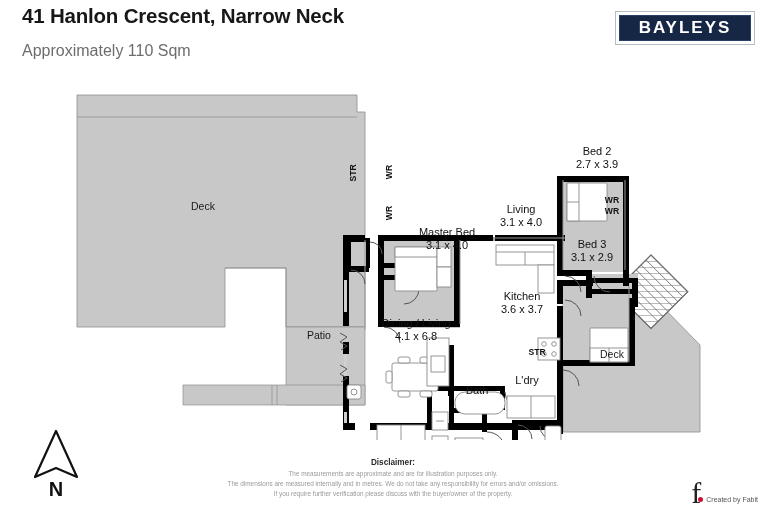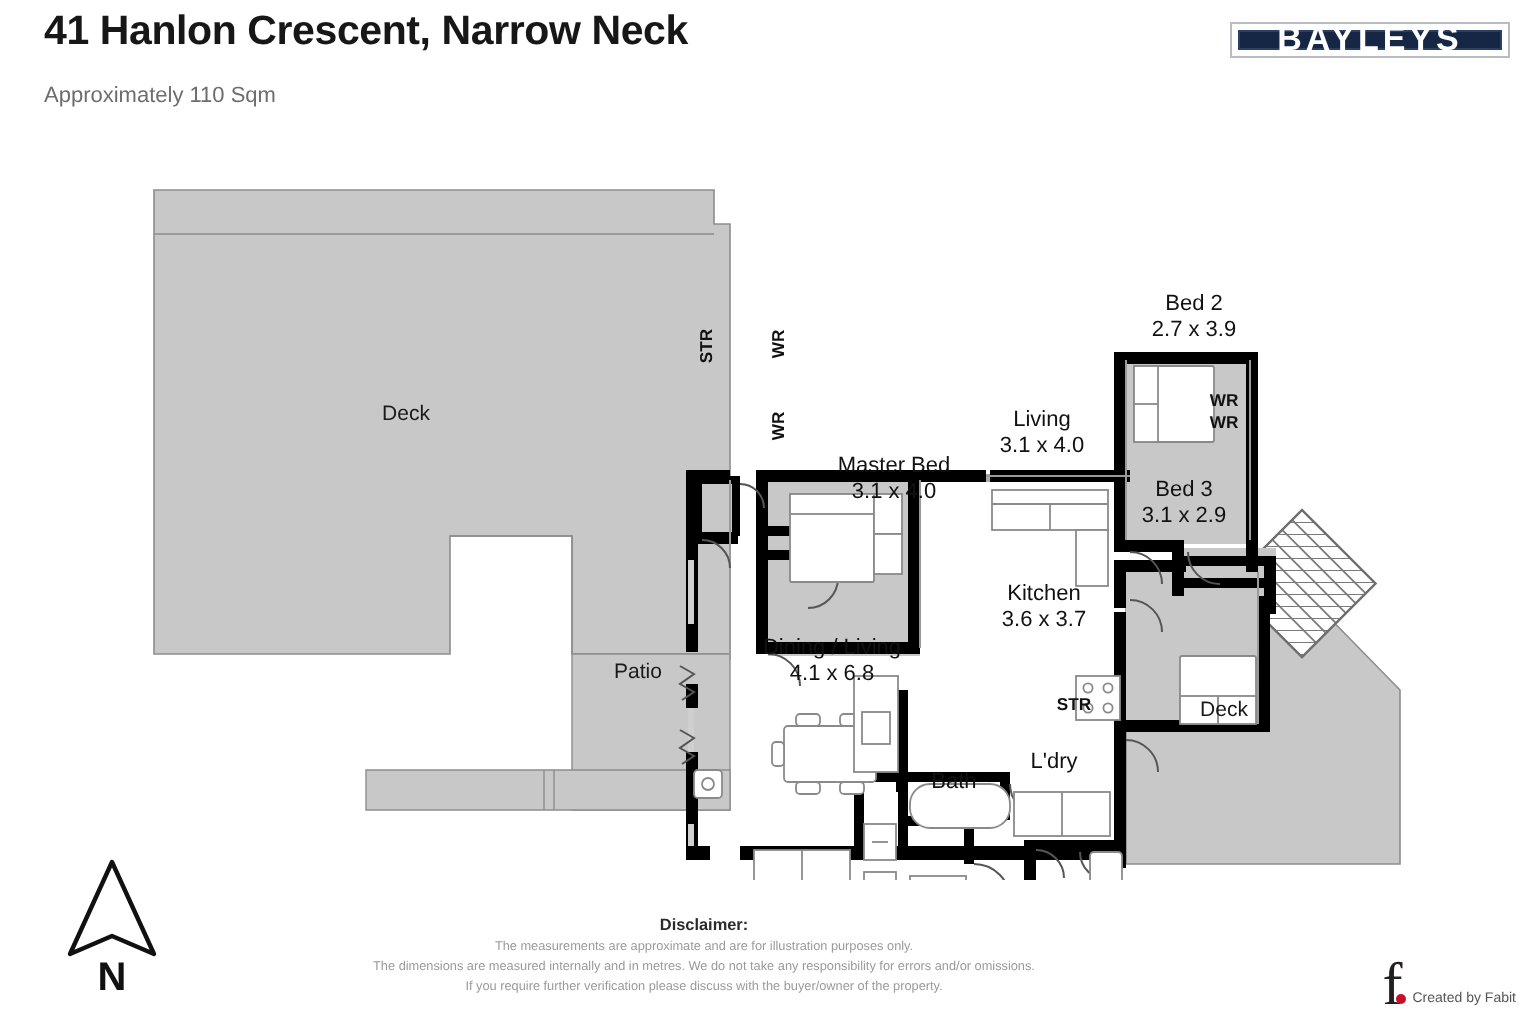--- a/index.html
+++ b/index.html
@@ -4,39 +4,39 @@
 <style>
   html,body{margin:0;padding:0;}
   body{
     width:768px;height:512px;overflow:hidden;background:#ffffff;
     font-family:"Liberation Sans", sans-serif;color:#1a1a1a;position:relative;
   }
   .page{position:absolute;inset:0;}
 
   
   #hdr-title{position:absolute;left:22px;top:4px;font-size:20.5px;font-weight:700;letter-spacing:-0.2px;color:#171717;white-space:nowrap;}
-  #hdr-sub{position:absolute;left:22px;top:42px;font-size:11px;font-weight:400;color:#6d6d6d;white-space:nowrap;}
-
-  #brand{position:absolute;right:13px;top:11px;width:140px;height:18px;background:#ffffff;
+  #hdr-sub{position:absolute;left:22px;top:42px;font-size:16px;font-weight:400;color:#6d6d6d;white-space:nowrap;}
+
+  #brand{position:absolute;right:13px;top:11px;width:140px;height:34px;background:#ffffff;
          border:1px solid #b9bcc2;box-sizing:border-box;padding:3px;}
   #brand .inner{width:100%;height:100%;background:#152744;display:flex;align-items:center;justify-content:center;
          border:1px solid #33procedure;}
   #brand .inner{border:1px solid #2b4066;box-sizing:border-box;}
   #brand .word{color:#ffffff;font-size:17px;font-weight:700;letter-spacing:2.0px;font-family:"Liberation Sans",sans-serif;}
 
   
   #plan{position:absolute;left:0;top:80px;width:768px;height:360px;}
   #plan svg{display:block;}
 
   
   #compass{position:absolute;left:16px;top:428px;width:80px;height:80px;}
   #compass .n{position:absolute;left:0;top:50px;width:80px;text-align:center;font-size:20px;font-weight:700;color:#111;}
 
   
-  #disc{position:absolute;left:0;top:458px;width:704px;text-align:center;}
+  #disc{position:absolute;left:0;top:458px;width:704px;text-align:center;padding-left:41px;}
   #disc .t{font-size:8.2px;font-weight:700;color:#2a2a2a;margin-bottom:2px;}
   #disc .l{font-size:6.4px;color:#9a9a9a;line-height:1.55;}
 
   
   #fabit{position:absolute;right:10px;bottom:6px;height:34px;display:flex;align-items:flex-end;}
   #fabit .f{font-family:"Liberation Serif",serif;font-size:30px;line-height:26px;font-weight:400;color:#231f20;margin-right:1px;}
   #fabit .dot{width:5px;height:5px;border-radius:50%;background:#c8102e;align-self:flex-end;margin:0 3px 4px -4px;}
   #fabit .c{font-size:7px;color:#555;margin-bottom:3px;}
 </style>
 </head>

